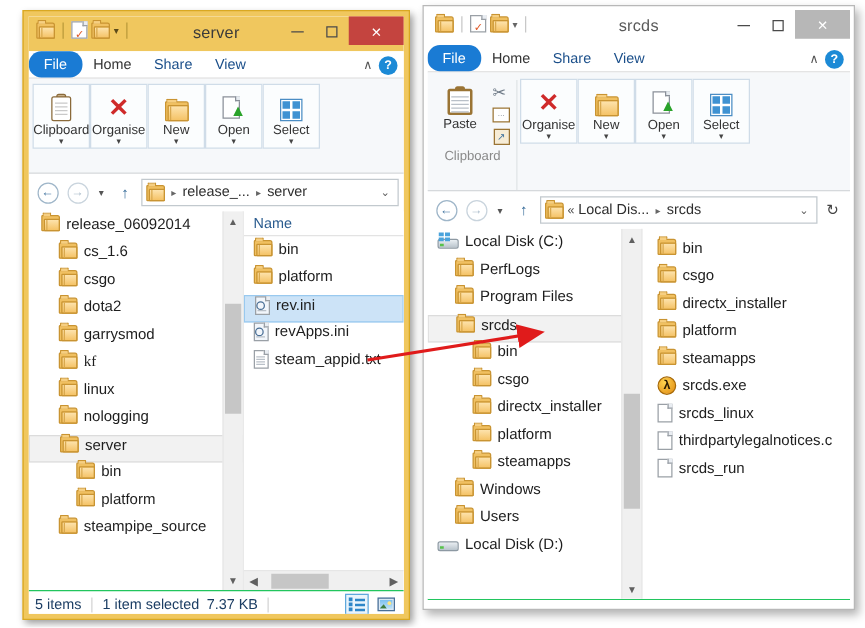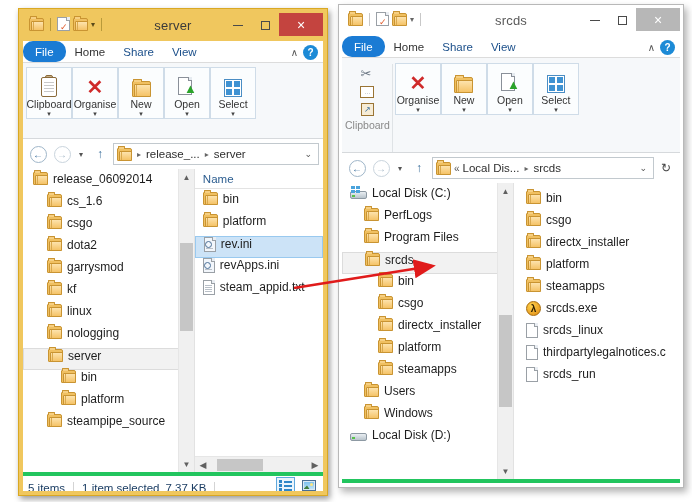--- a/index.html
+++ b/index.html
@@ -170,22 +170,22 @@
   .vsb .thumb { position:absolute; left:1px; right:1px; background:#c6c6c6; }
 
   .hsb { position:absolute; left:0; right:0; bottom:0; height:16px; background:#f0f0f0;
          border-top:1px solid #e6e6e6; display:flex; align-items:center; }
   .hsb .arw { width:16px; text-align:center; font-size:9px; color:#606060; }
   .hsb .track { flex:1; position:relative; height:14px; }
   .hsb .thumb { position:absolute; top:1px; height:12px; background:#c6c6c6; }
 
   
   .statusbar {
-    height:22px; background:#fff; border-top:4px solid #22c55e;
-    display:flex; align-items:flex-end; padding:0 5px; font-size:11.5px; color:#1b3d63;
+    height:22px; background:#fff; border-top:1px solid #22c55e;
+    display:flex; align-items:center; padding:0 5px; font-size:11.5px; color:#1b3d63;
   }
   .st-sep { width:1px; height:12px; background:#d4d4d4; margin:0 8px; }
   .st-right { margin-left:auto; display:flex; align-items:center; gap:4px; }
   .viewbtn { width:19px; height:17px; display:flex; align-items:center; justify-content:center;
              border:1px solid transparent; }
   .viewbtn.on { border:1px solid #5fa8dc; background:#eaf4fc; }
 
   .det { position:relative; width:13px; height:11px; }
   .det .d { position:absolute; left:0; width:3px; height:3px; background:#2e86c8; }
   .det .l { position:absolute; left:5px; height:1.5px; background:#2e86c8; }
@@ -420,21 +420,21 @@
               </div>
               <div class="row" style="padding-left:24px;">
                 <span class="fld">
                   <span class="back"></span>
                   <span class="tabtop"></span>
                   <span class="front"></span>
                   <span class="spine"></span>
                 </span>
                 <span>garrysmod</span>
               </div>
-              <div class="row" style="padding-left:24px;">
+              <div class="row" style="padding-left:24px;font-family:Liberation Serif, serif;">
                 <span class="fld">
                   <span class="back"></span>
                   <span class="tabtop"></span>
                   <span class="front"></span>
                   <span class="spine"></span>
                 </span>
                 <span>kf</span>
               </div>
               <div class="row" style="padding-left:24px;">
                 <span class="fld">
@@ -637,20 +637,34 @@
         <div class="rtab-right">
           <span class="chev-up">∧</span>
           <span class="help-btn">?</span>
         </div>
       </div>
 
       <div class="ribbon" style="height:95px;">
 
         <div class="rgroup">
           <div class="rgroup-items">
+            <div class="bigbtn">
+              <span class="ic">
+                <span class="ic-paste">
+                    <span class="clip"></span>
+                    <span class="bd"></span>
+                  <span class="ln" style="top:8px"></span>
+                    <span class="ln" style="top:11px"></span>
+                    <span class="ln" style="top:14px"></span>
+                    <span class="ln" style="top:17px"></span>
+                    <span class="ln" style="top:20px"></span>
+                </span>
+              </span>
+              <span class="lb">Paste</span>
+            </div>
             <div class="smallcol">
               <div class="smallbtn">
                   <span class="ic-scissors">✂</span>
                 </div>
               <div class="smallbtn">
                   <span class="ic-smallbox">…</span>
                 </div>
               <div class="smallbtn">
                   <span class="ic-pasteshort">↗</span>
                 </div>
@@ -819,30 +833,30 @@
                 </span>
                 <span>steamapps</span>
               </div>
               <div class="row" style="padding-left:22px;">
                 <span class="fld">
                   <span class="back"></span>
                   <span class="tabtop"></span>
                   <span class="front"></span>
                   <span class="spine"></span>
                 </span>
+                <span>Windows</span>
+              </div>
+              <div class="row" style="padding-left:22px;">
+                <span class="fld">
+                  <span class="back"></span>
+                  <span class="tabtop"></span>
+                  <span class="front"></span>
+                  <span class="spine"></span>
+                </span>
                 <span>Users</span>
-              </div>
-              <div class="row" style="padding-left:22px;">
-                <span class="fld">
-                  <span class="back"></span>
-                  <span class="tabtop"></span>
-                  <span class="front"></span>
-                  <span class="spine"></span>
-                </span>
-                <span>Windows</span>
               </div>
               <div class="row" style="padding-left:8px;">
                 <span class="hdd">
                   <span class="body"></span>
                   <span class="led"></span>
                 </span>
                 <span>Local Disk (D:)</span>
               </div>
             </div>
           <div class="vsb">

